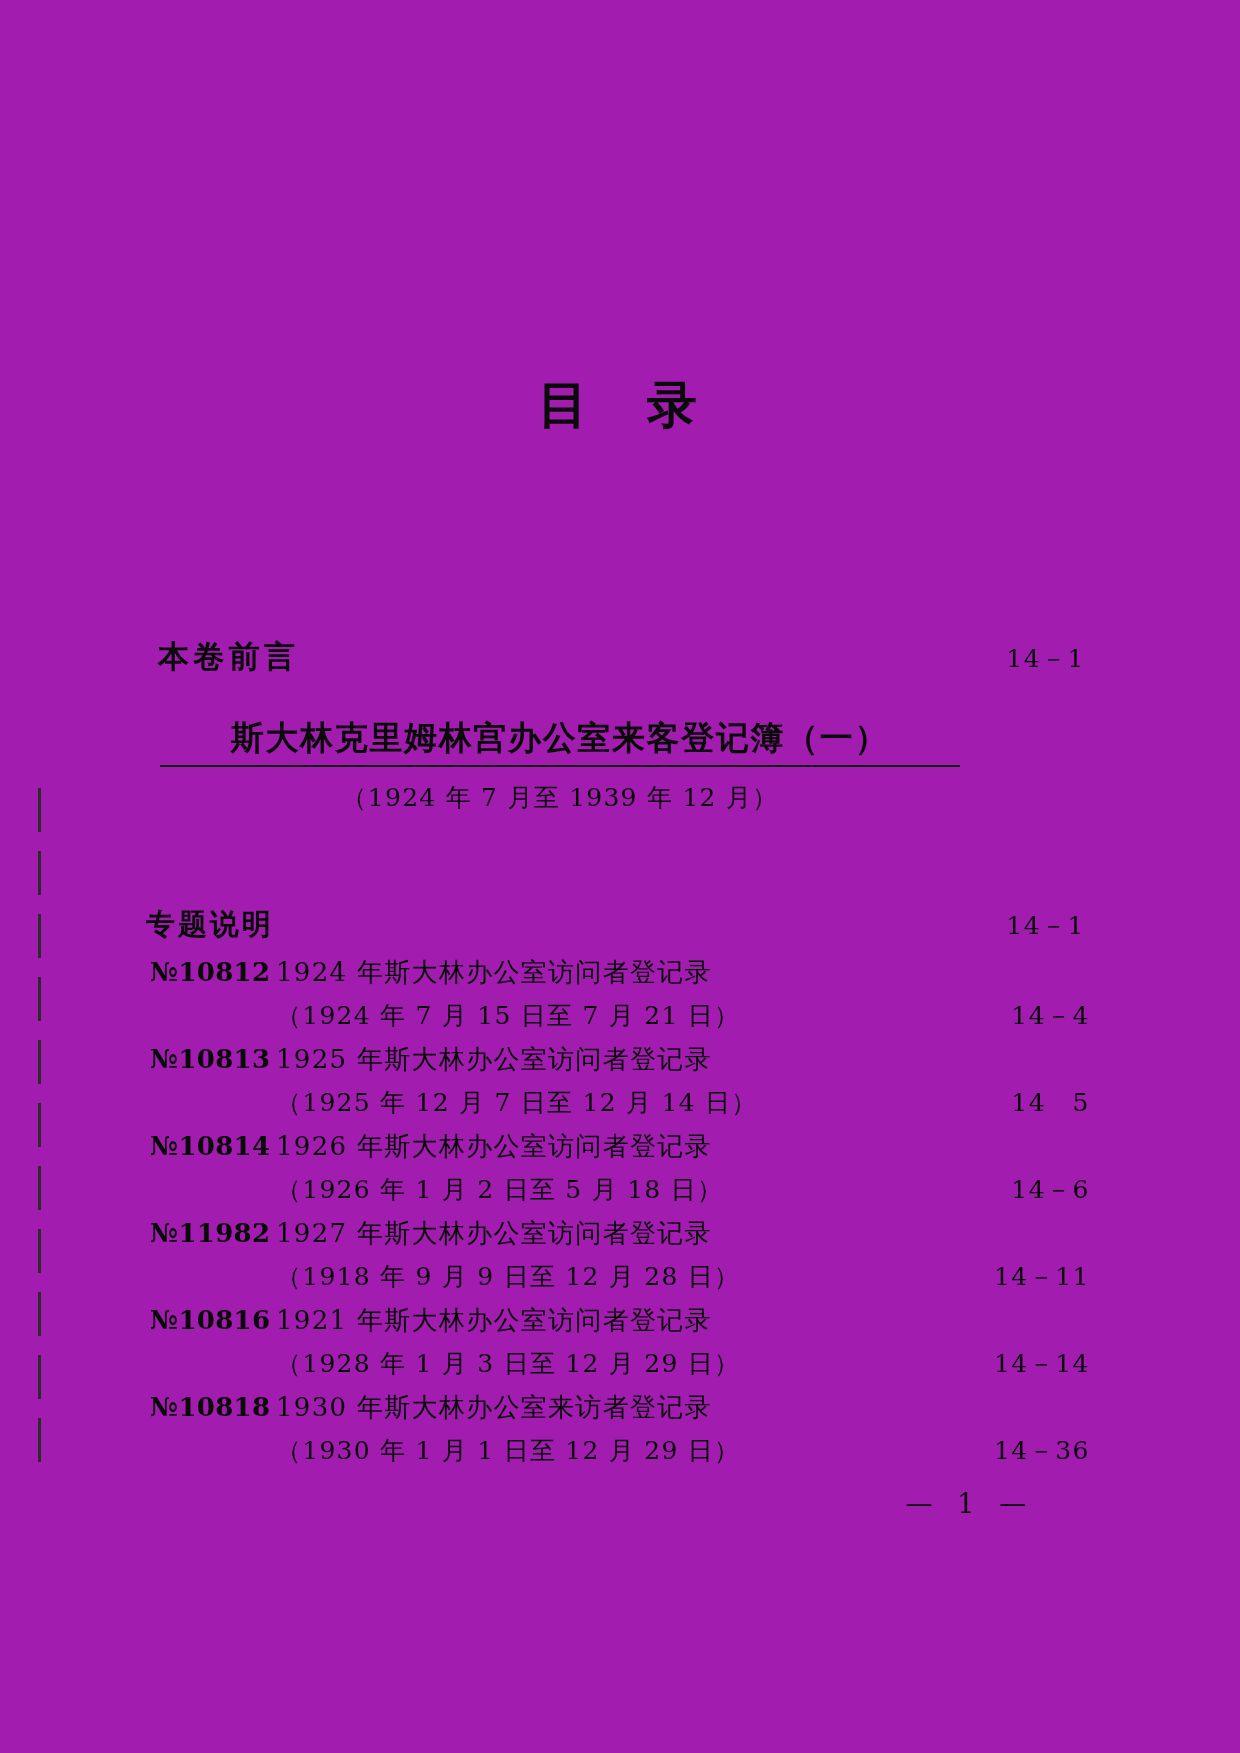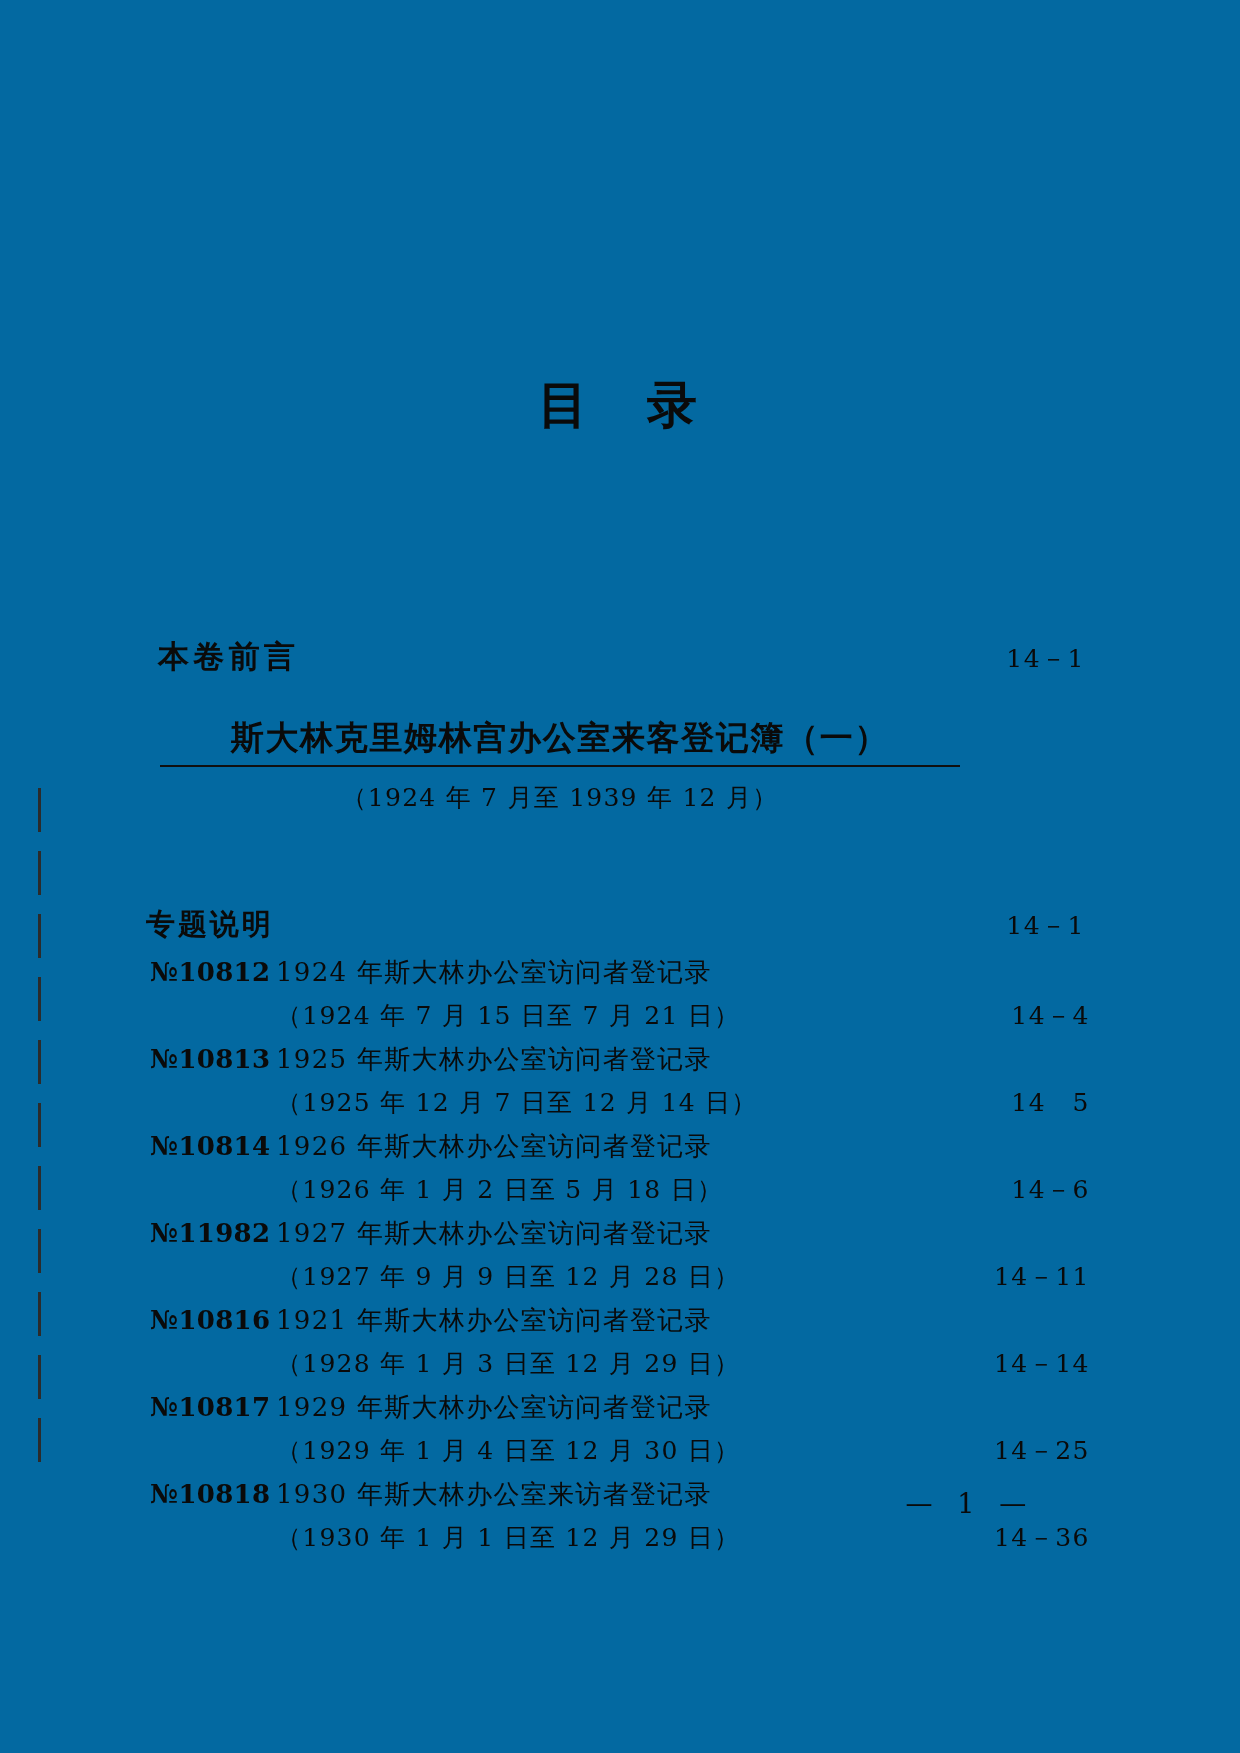--- a/index.html
+++ b/index.html
@@ -4,21 +4,21 @@
 <style>
   html, body {
     margin: 0;
     padding: 0;
     background: #ffffff;
   }
   .page {
     position: relative;
     width: 1240px;
     height: 1753px;
-    background: #0369a1;
+    background: #a21caf;
     font-family: "DejaVu Serif", "Liberation Serif", serif;
     color: #0a0a0a;
     overflow: hidden;
   }
 
   
   .margin-ticks {
     position: absolute;
     left: 38px;
     top: 788px;
@@ -271,49 +271,38 @@
         <span class="pageno">14－6</span>
       </div>
     </div>
 
     <div class="entry">
       <div class="entry-first">
         <span class="entry-no">№11982</span>
         <span class="entry-title">1927 年斯大林办公室访问者登记录</span>
       </div>
       <div class="entry-second">
-        <span class="entry-dates">（1927 年 9 月 9 日至 12 月 28 日）</span>
+        <span class="entry-dates">（1918 年 9 月 9 日至 12 月 28 日）</span>
         <span class="leader"></span>
         <span class="pageno">14－11</span>
       </div>
     </div>
 
     <div class="entry">
       <div class="entry-first">
         <span class="entry-no">№10816</span>
         <span class="entry-title">1921 年斯大林办公室访问者登记录</span>
       </div>
       <div class="entry-second">
         <span class="entry-dates">（1928 年 1 月 3 日至 12 月 29 日）</span>
         <span class="leader"></span>
         <span class="pageno">14－14</span>
       </div>
     </div>
 
-    <div class="entry">
-      <div class="entry-first">
-        <span class="entry-no">№10817</span>
-        <span class="entry-title">1929 年斯大林办公室访问者登记录</span>
-      </div>
-      <div class="entry-second">
-        <span class="entry-dates">（1929 年 1 月 4 日至 12 月 30 日）</span>
-        <span class="leader"></span>
-        <span class="pageno">14－25</span>
-      </div>
-    </div>
 
     <div class="entry">
       <div class="entry-first">
         <span class="entry-no">№10818</span>
         <span class="entry-title">1930 年斯大林办公室来访者登记录</span>
       </div>
       <div class="entry-second">
         <span class="entry-dates">（1930 年 1 月 1 日至 12 月 29 日）</span>
         <span class="leader"></span>
         <span class="pageno">14－36</span>

